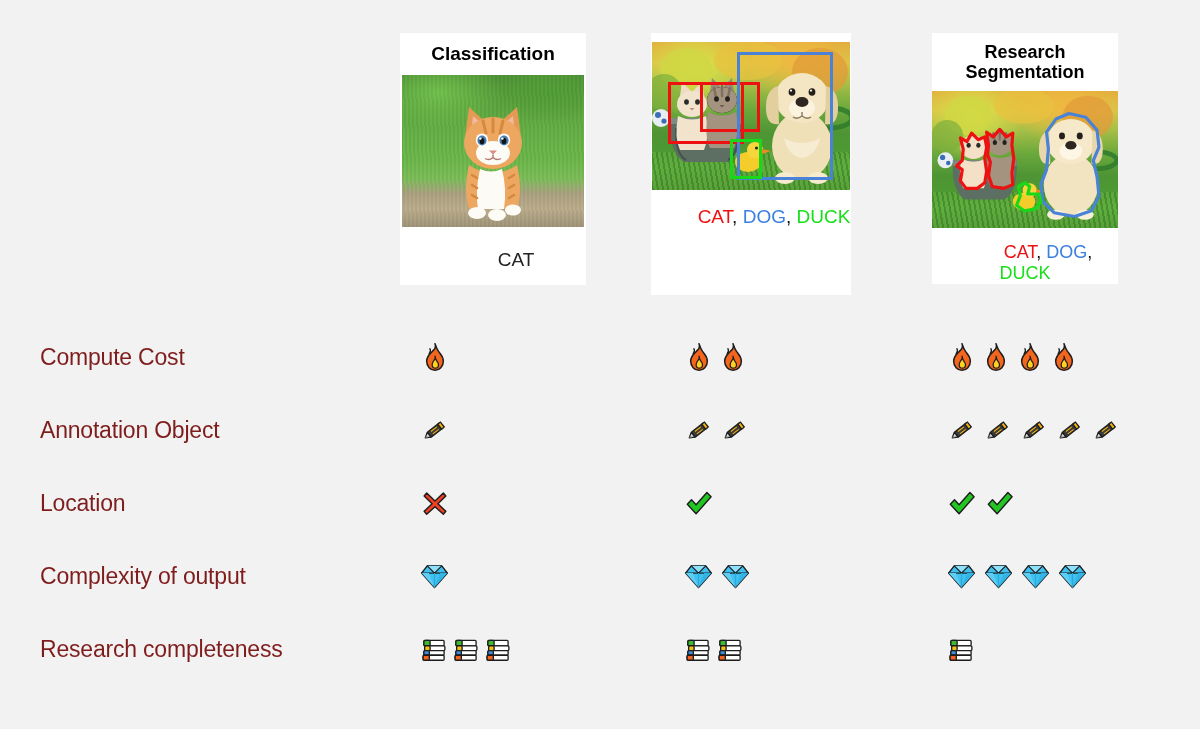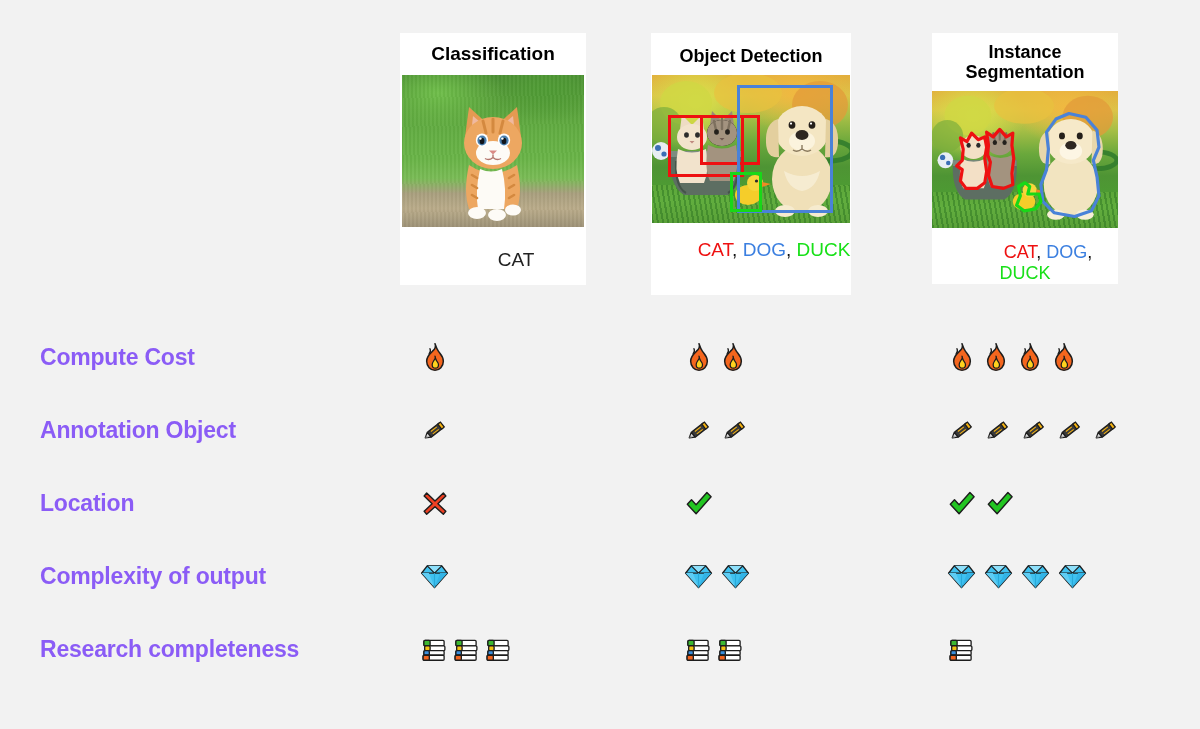--- a/index.html
+++ b/index.html
@@ -128,22 +128,22 @@
   .metric-row {
     position: relative;
     height: 73px;
   }
   .metric-label {
     position: absolute;
     left: 40px;
     top: 50%;
     transform: translateY(-50%);
     font-size: 23px;
-    font-weight: bold;
-    color: #8b5cf6;
+    font-weight: normal;
+    color: #7f1d1d;
     white-space: nowrap;
     letter-spacing: -0.2px;
   }
   .metric-cell {
     position: absolute;
     top: 50%;
     transform: translateY(-50%);
     display: flex;
     align-items: center;
     gap: 4px;
@@ -206,21 +206,20 @@
         <ellipse cx="66" cy="113" rx="8" ry="5.5" fill="#fdfbf6"></ellipse>
       </svg>
     </div>
 
     <div class="card-caption">
       <span class="lbl-cat" style="color:#222">CAT</span>
     </div>
   </div>
 
   <div class="card c2">
-    <div class="card-title">Object Detection</div>
 
     <div class="card-photo">
       <div class="photo-bg photo-petset"></div>
       <svg viewBox="0 0 198 148" style="position:absolute;inset:0;width:100%;height:100%">
 
         <ellipse cx="34" cy="28" rx="26" ry="22" fill="#cfd743" opacity=".8"></ellipse>
         <ellipse cx="96" cy="18" rx="34" ry="20" fill="#e8c23f" opacity=".7"></ellipse>
         <ellipse cx="168" cy="30" rx="28" ry="24" fill="#e29b3a" opacity=".75"></ellipse>
         <ellipse cx="12" cy="50" rx="18" ry="18" fill="#7cae3c" opacity=".7"></ellipse>
 
@@ -278,21 +277,21 @@
       <div class="bbox blue" style="left:85px;  top:10px; width:96px;  height:128px;"></div>
       <div class="bbox green" style="left:78px;  top:97px; width:32px;  height:40px;"></div>
     </div>
 
     <div class="card-caption">
       <span class="lbl-cat">CAT</span><span class="lbl-sep">, </span><span class="lbl-dog">DOG</span><span class="lbl-sep">, </span><span class="lbl-duck">DUCK</span>
     </div>
   </div>
 
   <div class="card c3">
-    <div class="card-title">Instance Segmentation</div>
+    <div class="card-title">Research Segmentation</div>
 
     <div class="card-photo">
       <div class="photo-bg photo-petset"></div>
       <svg viewBox="0 0 186 146" style="position:absolute;inset:0;width:100%;height:100%">
 
         <ellipse cx="32" cy="26" rx="25" ry="21" fill="#cfd743" opacity=".8"></ellipse>
         <ellipse cx="92" cy="16" rx="32" ry="19" fill="#e8c23f" opacity=".7"></ellipse>
         <ellipse cx="160" cy="28" rx="27" ry="23" fill="#e29b3a" opacity=".75"></ellipse>
         <ellipse cx="10" cy="48" rx="17" ry="17" fill="#7cae3c" opacity=".7"></ellipse>
         <ellipse cx="170" cy="74" rx="21" ry="9" fill="none" stroke="#2f7a2c" stroke-width="5" opacity=".85"></ellipse>

